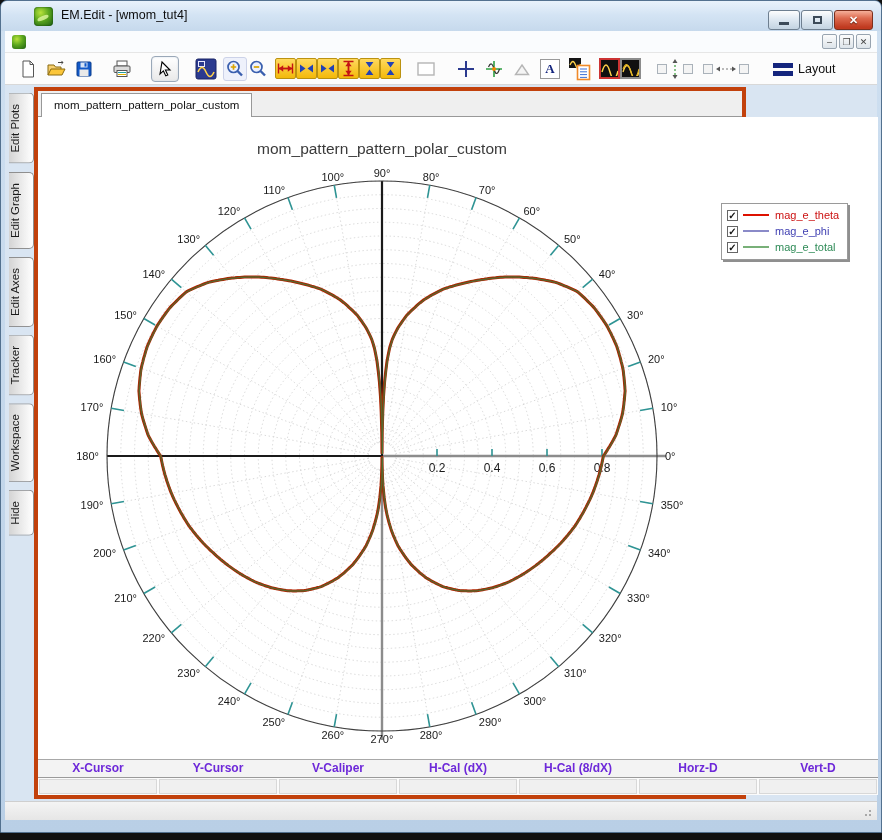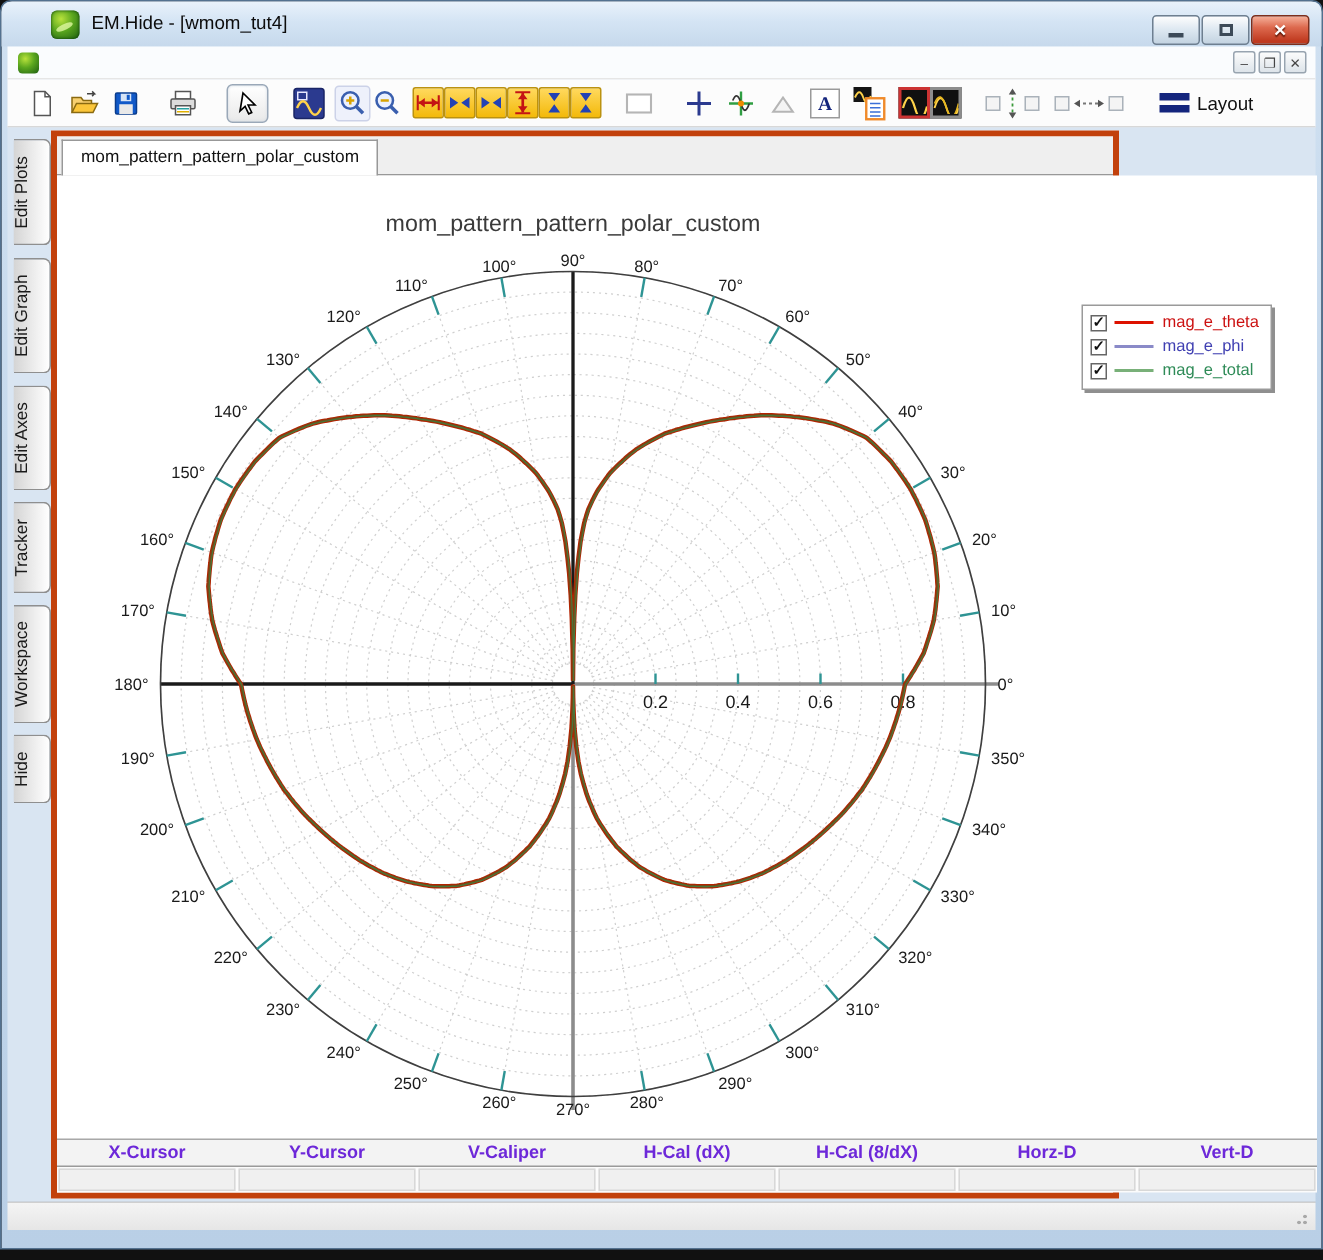--- a/index.html
+++ b/index.html
@@ -37,21 +37,21 @@
   .tbi { width:22px; height:22px; display:flex; align-items:center; justify-content:center; flex:0 0 auto; margin-right:6px; }
   .ybtn { width:21px; height:21px; border:1px solid #bb9210; border-radius:2px;
     background:linear-gradient(#ffd95e,#f3b90a); display:flex; align-items:center; justify-content:center; }
   .ptrbtn { width:28px; height:26px; border:1px solid #9aa8b8; border-radius:4px;
     background:linear-gradient(#ffffff,#e9e9e9); display:flex; align-items:center; justify-content:center;
     margin:0 16px 0 12px; box-shadow:inset 0 0 2px #cfd8e2; }
   .zbtn { width:24px; height:24px; display:flex;align-items:center;justify-content:center; border:1px solid #ccd2e8; border-radius:3px; background:#eef1fb;}
   .darkicon { width:21px; height:21px; background:#101010; display:flex; align-items:center; justify-content:center; }
   .textA { width:20px; height:20px; background:#fff; border:1px solid #9a9a9a; color:#14257d;
     font-family:"Liberation Serif", serif; font-weight:bold; font-size:13px; text-align:center; line-height:18px; }
-  .layoutwrap { display:flex; align-items:center; margin-left:14px; }
+  .layoutwrap { display:flex; align-items:flex-end; margin-left:14px; }
   .layoutbars { width:20px; height:13px; display:flex; flex-direction:column; justify-content:space-between; margin-right:5px;}
   .layoutbars i { display:block; height:5px; background:#14257d; }
   .layout-label { font-size:12.5px; color:#111; }
   .gapgrp { display:flex; align-items:center; gap:2px; margin-right:10px; }
   .chk9 { width:10px; height:10px; border:1px solid #aab2ba; background:#f4f4f4; }
   
   .main { position:absolute; left:4px; top:84px; width:872px; height:716px; background:#d9e5f2; }
   .sidebar { position:absolute; left:0; top:0; width:30px; height:100%; padding-top:8px; }
   .side-tab { width:25px; margin:0 0 8px 4px; border:1px solid #8f8f8f; border-right:none; border-radius:5px 0 0 5px;
     background:linear-gradient(90deg,#ffffff,#e8e8e8 55%,#d4d4d4); color:#1a1a1a; font-size:11.5px;
@@ -86,21 +86,21 @@
       radial-gradient(circle at 4px 8px, #a8a8a8 1px, transparent 1.4px); }
   svg text { font-family:"Liberation Sans", sans-serif; }
 </style>
 </head>
 <body>
 
 <div class="window">
 
   <div class="titlebar">
     <div class="app-icon"></div>
-    <div class="title-text">EM.Hide - [wmom_tut4]</div>
+    <div class="title-text">EM.Edit - [wmom_tut4]</div>
     <div class="cap-btns">
       <div class="cap">
           <span class="glyph-min"></span>
         </div>
       <div class="cap">
           <span class="glyph-max"></span>
         </div>
       <div class="cap close">
           <span>✕</span>
         </div>

